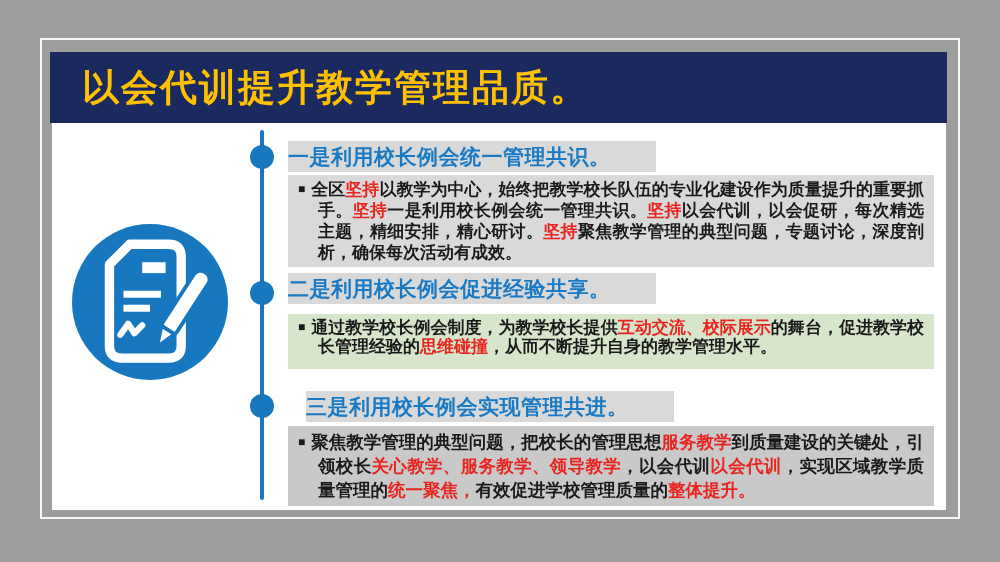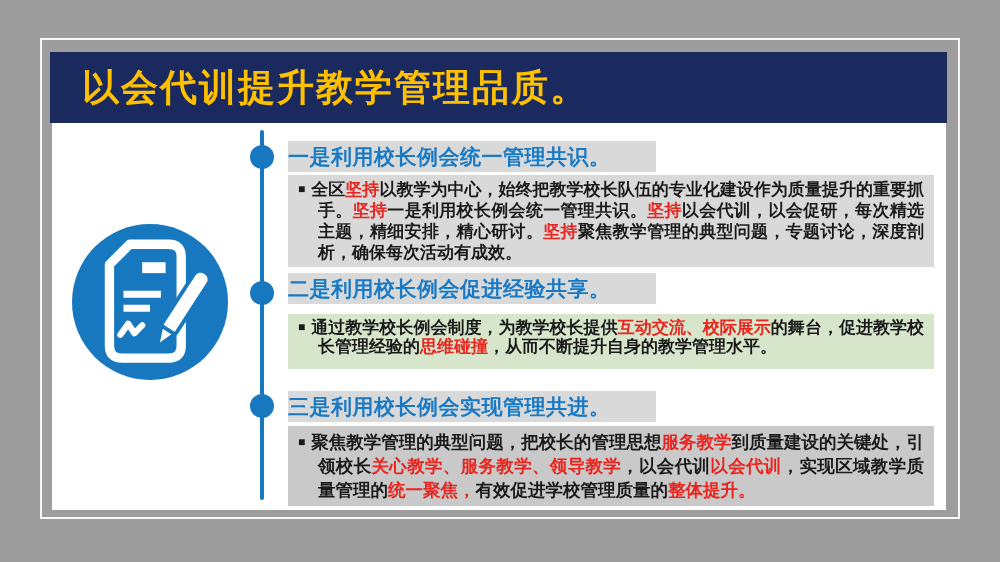--- a/index.html
+++ b/index.html
@@ -45,21 +45,21 @@
   }
   .badge svg{position:absolute;left:0;top:0;width:100%;height:100%;}
   .shead{
     position:absolute;left:288px;width:368px;height:31px;
     background:var(--bargray);display:flex;align-items:center;
   }
   .shead span{
     color:var(--hblue);font-weight:700;font-size:21px;padding-left:0;
     white-space:nowrap;letter-spacing:0.5px;
   }
-  .shead.h0{top:141px;} .shead.h1{top:273px;} .shead.h2{top:391px;}
+  .shead.h0{top:141px;} .shead.h1{top:273px;} .shead.h2{top:391px;margin-left:18px;}
   .sbody{
     position:absolute;left:288px;width:646px;
     color:var(--ink);font-weight:600;text-align:justify;
     padding:4px 10px 4px 30px;text-indent:-20px;
   }
   .sbody .red{color:var(--red);}
   .sbody .bullet{font-size:12px;vertical-align:2px;padding-right:6px;}
   .sbody.b0{top:175px;min-height:84px;background:var(--pgray);font-size:17px;line-height:21px;}
   .sbody.b1{top:314px;min-height:55px;background:var(--pgreen);font-size:17px;line-height:19px;}
   .sbody.b2{top:426px;min-height:77px;background:var(--pgray2);font-size:17.5px;line-height:24px;}

